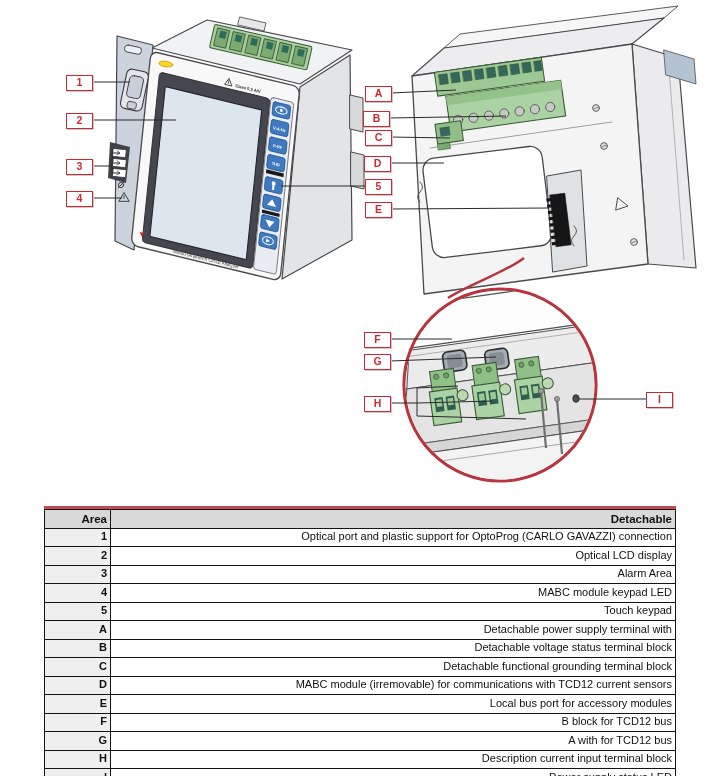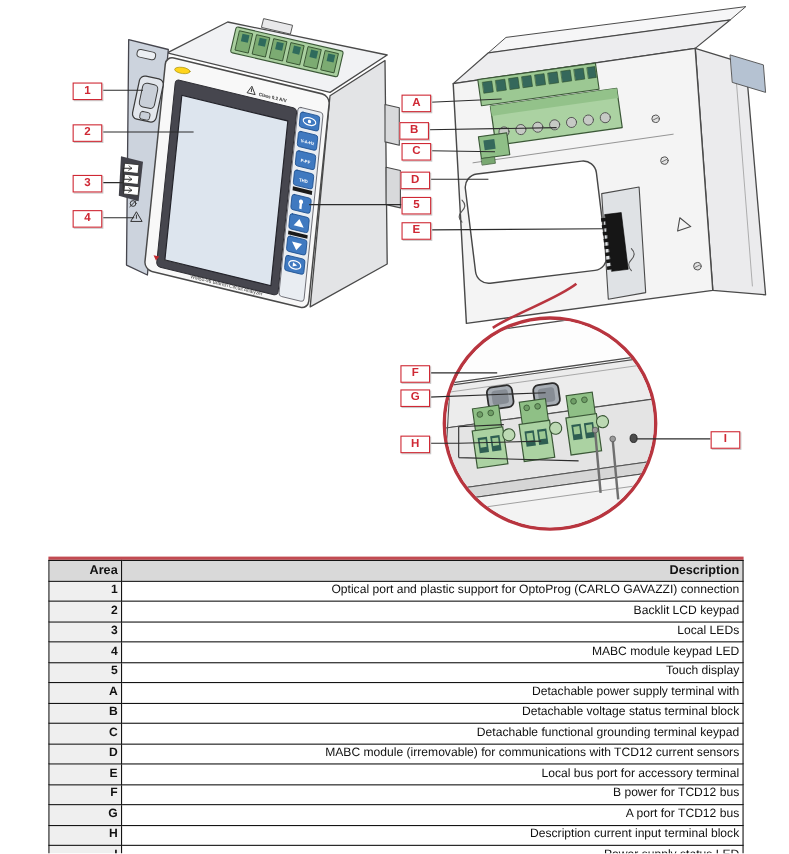--- a/index.html
+++ b/index.html
@@ -328,71 +328,71 @@
 
 <div class="redline"></div>
 <table class="legend">
   <colgroup>
         <col class="c-area">
         <col>
       </colgroup>
   <thead>
     <tr>
       <th>Area</th>
-      <th>Description</th>
+      <th>Detachable</th>
     </tr>
   </thead>
   <tbody>
     <tr>
           <td class="area">1</td>
           <td>Optical port and plastic support for OptoProg (CARLO GAVAZZI) connection</td>
         </tr>
     <tr>
           <td class="area">2</td>
-          <td>Backlit LCD keypad</td>
+          <td>Optical LCD display</td>
         </tr>
     <tr>
           <td class="area">3</td>
-          <td>Local LEDs</td>
+          <td>Alarm Area</td>
         </tr>
     <tr>
           <td class="area">4</td>
           <td>MABC module keypad LED</td>
         </tr>
     <tr>
           <td class="area">5</td>
-          <td>Touch display</td>
+          <td>Touch keypad</td>
         </tr>
     <tr>
           <td class="area">A</td>
           <td>Detachable power supply terminal with</td>
         </tr>
     <tr>
           <td class="area">B</td>
           <td>Detachable voltage status terminal block</td>
         </tr>
     <tr>
           <td class="area">C</td>
-          <td>Detachable functional grounding terminal keypad</td>
+          <td>Detachable functional grounding terminal block</td>
         </tr>
     <tr>
           <td class="area">D</td>
           <td>MABC module (irremovable) for communications with TCD12 current sensors</td>
         </tr>
     <tr>
           <td class="area">E</td>
-          <td>Local bus port for accessory terminal</td>
+          <td>Local bus port for accessory modules</td>
         </tr>
     <tr>
           <td class="area">F</td>
-          <td>B power for TCD12 bus</td>
+          <td>B block for TCD12 bus</td>
         </tr>
     <tr>
           <td class="area">G</td>
-          <td>A port for TCD12 bus</td>
+          <td>A with for TCD12 bus</td>
         </tr>
     <tr>
           <td class="area">H</td>
           <td>Description current input terminal block</td>
         </tr>
     <tr>
           <td class="area">I</td>
           <td>Power supply status LED</td>
         </tr>
   </tbody>

